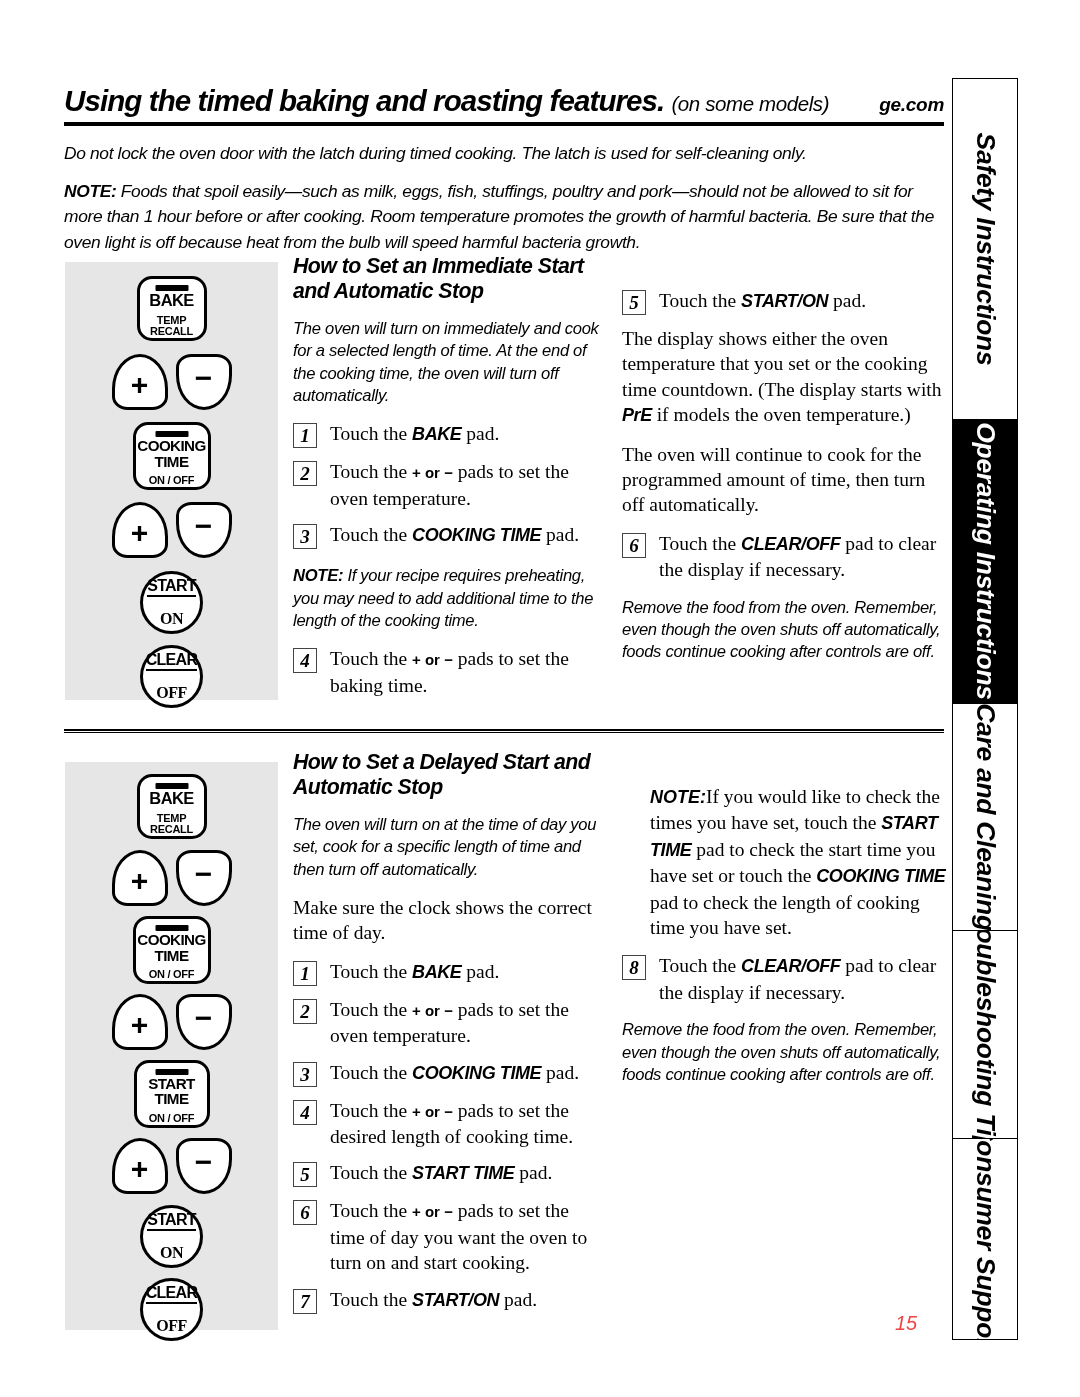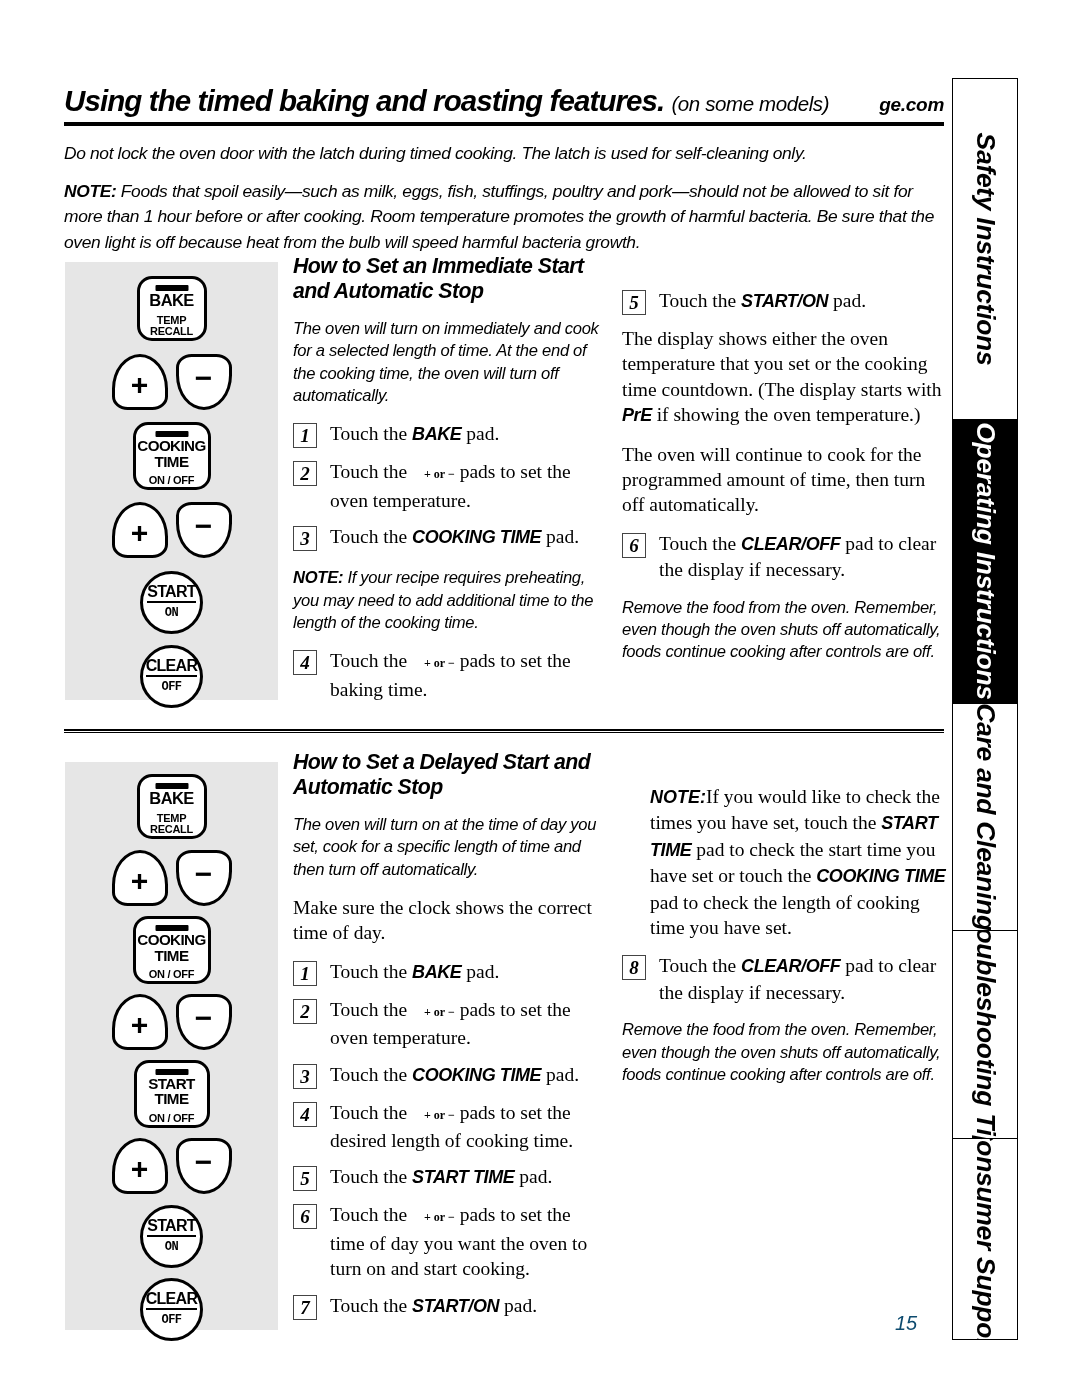--- a/index.html
+++ b/index.html
@@ -151,23 +151,23 @@
     display: flex; flex-direction: column;
     align-items: center; justify-content: center;
   }
   .key-circ .l1 {
     font-family: "Liberation Sans", sans-serif;
     font-weight: bold; font-size: 16px; line-height: 17px;
     letter-spacing: -0.7px;
     border-bottom: 2.2px solid #000; padding-bottom: 1px;
   }
   .key-circ .l2 {
-    font-family: Liberation Mono, monospace;
-    font-weight: bold; font-size: 12px; line-height: 18px;
-    letter-spacing: -0.5px; padding-top: 1px;
+    font-family: Liberation Serif, serif;
+    font-weight: bold; font-size: 16px; line-height: 18px;
+    letter-spacing: -0.5px; padding-top: 13px;
   }
 
   
   .col {
     position: absolute;
     font-family: "Liberation Serif", serif;
     font-size: 19.5px; line-height: 25.4px;
   }
   .sec-head {
     font-family: "Liberation Sans", sans-serif;
@@ -216,28 +216,28 @@
     font-style: italic; font-weight: bold;
     font-size: 19px; line-height: 19px;
   }
   .step-text { flex: 1 1 auto; }
   .step-text b {
     font-family: "Liberation Sans", sans-serif;
     font-weight: bold; font-style: italic;
     font-size: 18px; letter-spacing: -0.4px;
   }
   .pm {
-    font-family: Liberation Serif, serif;
-    font-weight: bold; font-size: 12px; margin-left: 12px;
+    font-family: Liberation Sans, sans-serif;
+    font-weight: bold; font-size: 15px;
   }
 
   .pagenum {
     position: absolute; left: 895px; top: 1312px;
     font-family: "Liberation Sans", sans-serif;
-    font-style: italic; font-size: 20px; color: #0c4a6e;
+    font-style: italic; font-size: 20px; color: #ef4444;
   }
 </style>
 </head>
 <body>
 
 <div class="page">
 
   <div class="header">
     <div class="header-row">
       <span class="title">Using the timed baking and roasting features.</span>
@@ -349,21 +349,21 @@
 
   </div>
 
   <div class="col" style="left:622px; top:288px; width:322px;">
 
     <div class="step">
       <div class="numbox">5</div>
       <div class="step-text"><span>Touch the </span><b>START/ON</b><span> pad.</span></div>
     </div>
 
-    <div class="serif-para" style="margin-top:11px;"><span>The display shows either the oven temperature that you set or the cooking time countdown.  (The display starts with </span><b>PrE</b><span> if showing the oven temperature.)</span></div>
+    <div class="serif-para" style="margin-top:11px;"><span>The display shows either the oven temperature that you set or the cooking time countdown.  (The display starts with </span><b>PrE</b><span> if models the oven temperature.)</span></div>
 
     <div class="serif-para">The oven will continue to cook for the programmed amount of time, then turn off automatically.</div>
 
     <div class="step" style="margin-top:4px;">
       <div class="numbox">6</div>
       <div class="step-text"><span>Touch the </span><b>CLEAR/OFF</b><span> pad to clear the display if necessary.</span></div>
     </div>
 
     <div class="italic-para" style="margin-top:14px;">Remove the food from the oven. Remember, even though the oven shuts off automatically, foods continue cooking after controls are off.</div>
   </div>

